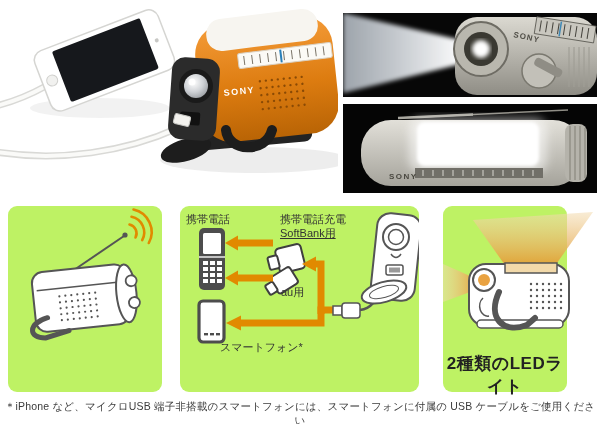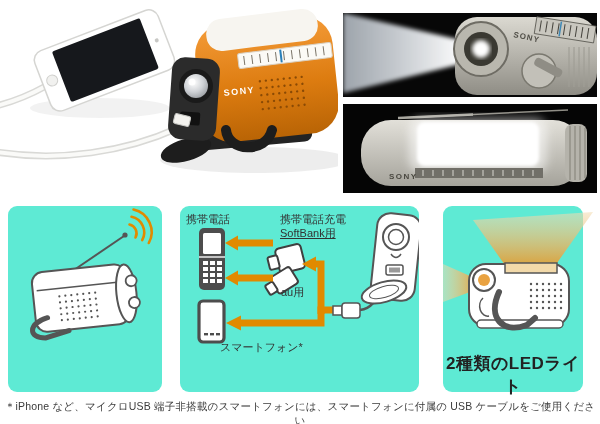--- a/index.html
+++ b/index.html
@@ -3,24 +3,24 @@
 <meta charset="utf-8">
 <style>
   html,body{margin:0;padding:0;background:#ffffff;}
   .page{position:relative;width:600px;height:424px;background:#ffffff;overflow:hidden;
         font-family:"Liberation Sans","DejaVu Sans",sans-serif;color:#2b2b2b;}
   svg{display:block;}
   .photo{position:absolute;}
   .photo-main{left:0;top:13;}
   .photo-spot{left:343px;top:13px;}
   .photo-soft{left:343px;top:104px;}
-  .panel{position:absolute;top:206px;height:186px;background:#5eead4;border-radius:9px;}
+  .panel{position:absolute;top:206px;height:186px;background:#bef264;border-radius:9px;}
   .panel-radio{left:8px;width:154px;}
   .panel-charge{left:180px;width:239px;}
-  .panel-led{left:443px;width:140px;}
+  .panel-led{left:443px;width:124px;}
   .p-title{position:absolute;left:0;right:0;text-align:center;font-weight:bold;
            font-size:17px;letter-spacing:.5px;color:#222;}
   .p-sub{position:absolute;left:0;right:0;text-align:center;font-weight:bold;color:#222;}
   .panel-radio .p-title{top:146px;}
   .panel-radio .p-sub{top:166px;font-size:13px;}
   .panel-led .p-title{top:146px;}
   .panel-led .p-sub{top:167px;font-size:10.5px;letter-spacing:.2px;}
   .panel-charge .p-title{top:151px;}
   .diagram-svg{position:absolute;left:0;top:0;}
   .dg-label{position:absolute;font-size:11px;color:#333;white-space:nowrap;}

